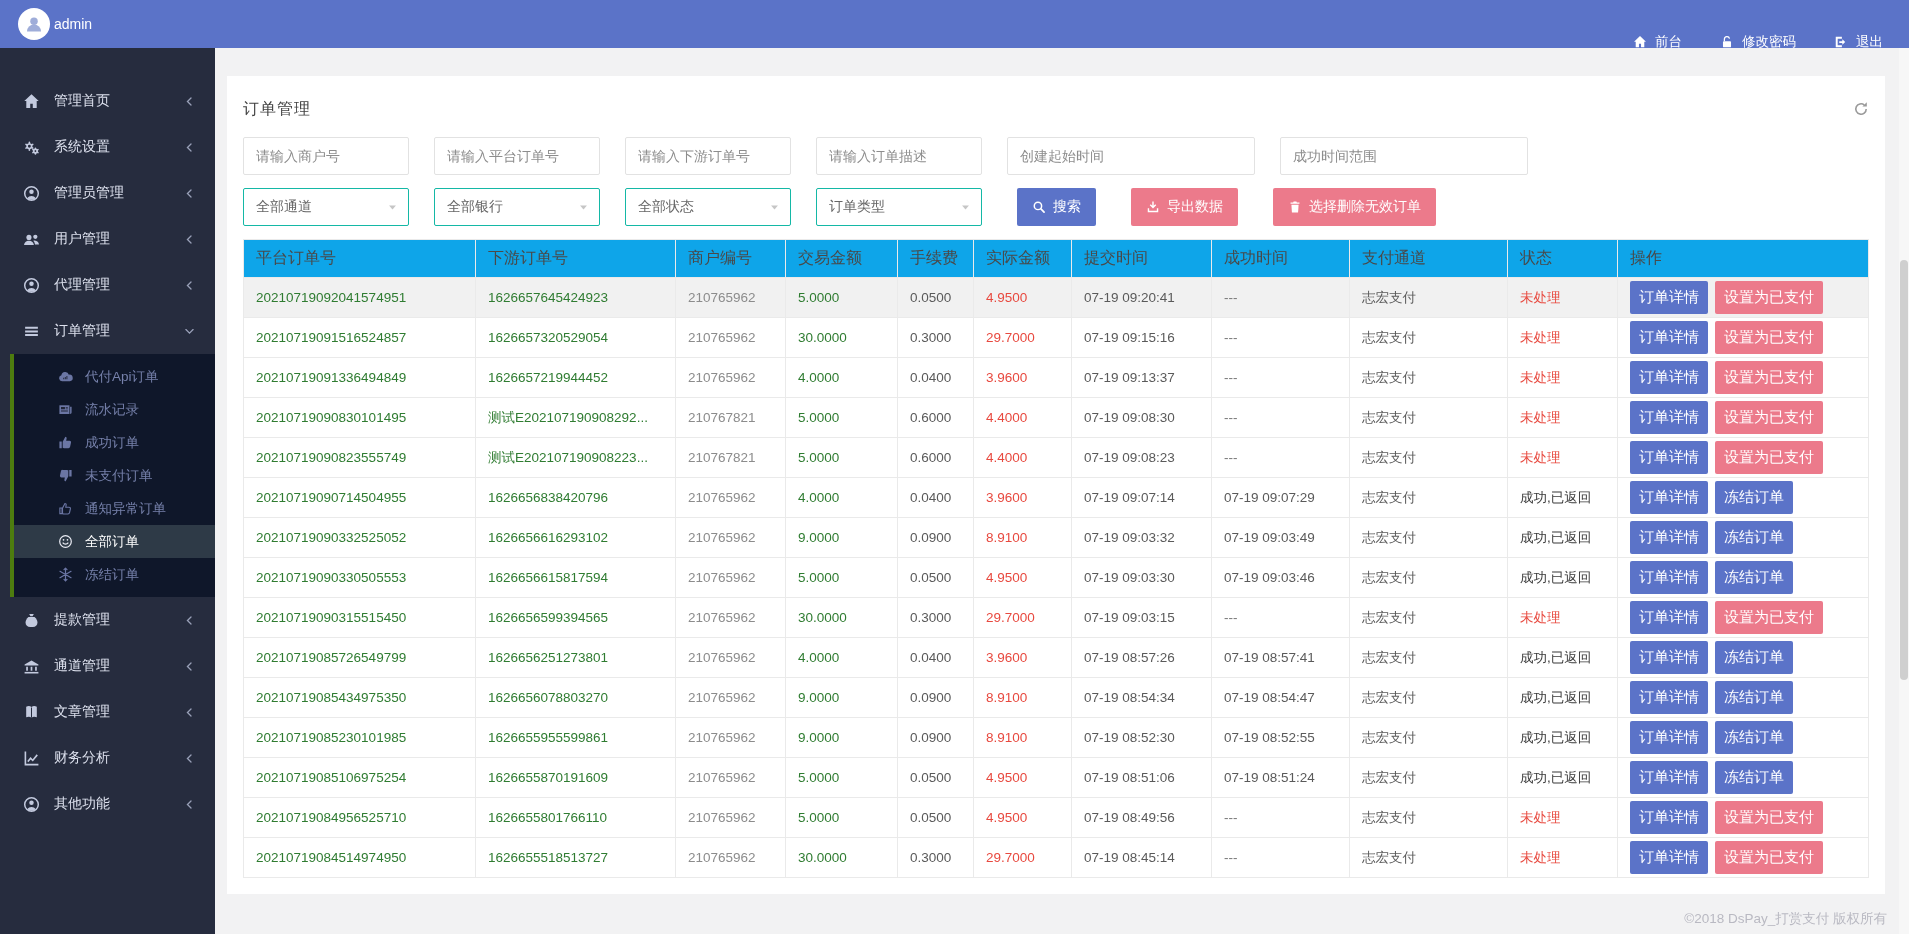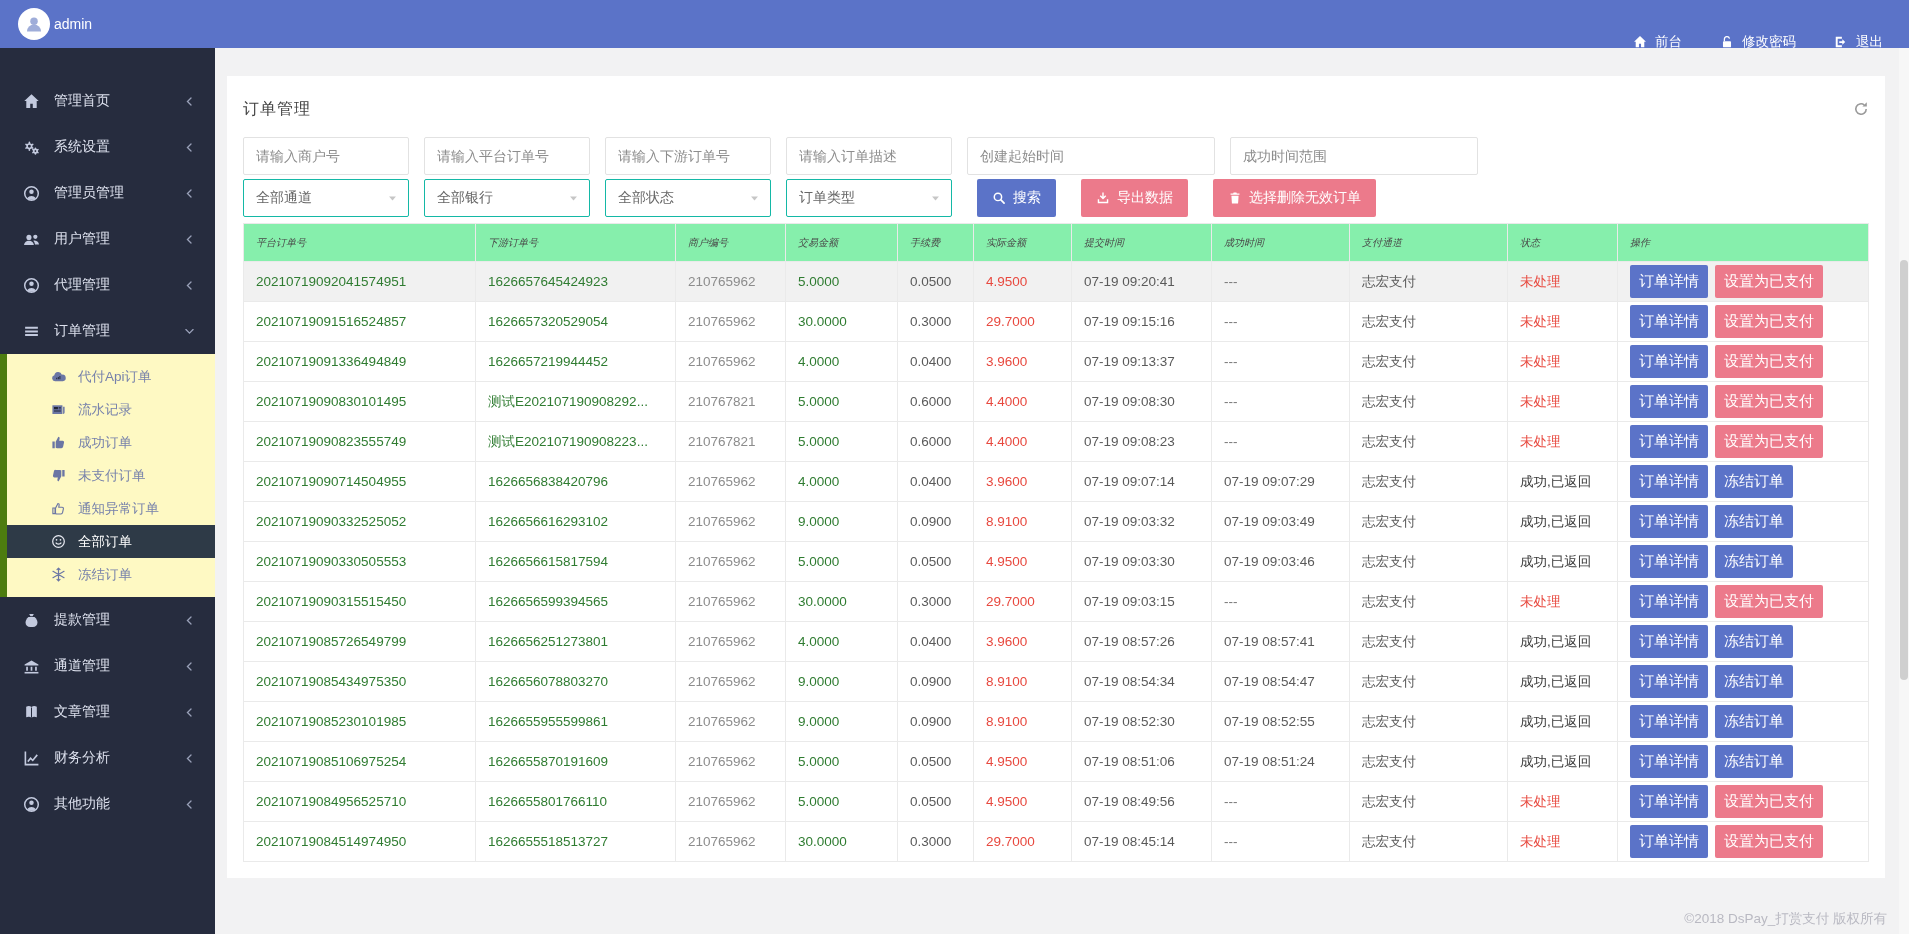--- a/index.html
+++ b/index.html
@@ -25,53 +25,53 @@
   .top-link .ih { width:14px; height:14px; color:#fff; }
 
   
   .layout { display:flex; height:886px; }
   .sidebar { flex:0 0 215px; width:215px; background:#262c3e; padding-top:30px; overflow:hidden; }
   .side-item { height:46px; display:flex; align-items:center; padding:0 20px 0 23px;
                color:#dde1ee; font-size:14px; cursor:pointer; }
   .side-item .si-ic { width:17px; height:17px; margin-right:14px; color:#c3cade; }
   .si-label { flex:1; }
   .si-caret { width:11px; height:11px; color:#99a0b8; }
-  .submenu { background:#fef9c3; border-left:7px solid #4d7c0f; padding:6px 0; }
+  .submenu { background:#0f172a; border-left:4px solid #4d7c0f; padding:6px 0;margin-left:10px; }
   .sub-item { height:33px; display:flex; align-items:center; gap:12px; padding-left:44px;
               color:#7681ab; font-size:13.5px; cursor:pointer; }
   .sub-item .sub-ic { width:15px; height:15px; color:#6b76a4; }
   .sub-item.active { background:#2e3a47; color:#fff; }
   .sub-item.active .sub-ic { color:#e9ebf3; }
 
   
   .main { flex:1; position:relative; padding:28px 26px 0 12px; }
   .card { background:#fff; padding:14px 16px 16px; }
   .card-head { display:flex; justify-content:space-between; align-items:center; height:38px; margin-bottom:9px; }
   .card-head h2 { margin:0; font-size:16px; font-weight:400; color:#414141; letter-spacing:1px; }
   .refresh-ic { width:16px; height:16px; color:#9a9a9a; cursor:pointer; }
 
-  .filter-row { display:flex; align-items:center; gap:15px; margin-bottom:4px; }
+  .filter-row { display:flex; align-items:center; gap:25px; margin-bottom:13px; }
   .f-input { height:38px; width:166px; border:1px solid #e2e2e2; border-radius:2px;
              padding:0 12px; font-size:14px; color:#333; outline:none; font-family:inherit; background:#fff; }
   .f-input::placeholder { color:#8d8d8d; }
   .f-input.wide { width:248px; }
   .f-select { width:166px; height:38px; border:1px solid #14b8a6; border-radius:2px; background:#fff;
               display:flex; align-items:center; justify-content:space-between;
               padding:0 10px 0 12px; font-size:14px; color:#666; cursor:pointer; }
   .f-select .caret { width:11px; height:11px; color:#c6c6c6; }
   .btn { height:38px; border:none; border-radius:2px; color:#fff; font-size:14px;
          display:inline-flex; align-items:center; gap:7px; padding:0 15px; cursor:pointer; font-family:inherit; }
   .btn .ih { width:14px; height:14px; color:#fff; }
   .btn-blue { background:#5b73c8; }
   .btn-pink { background:#ec7a8b; }
   .gap-l { margin-left:10px; }
 
   
   table { width:100%; border-collapse:collapse; table-layout:fixed; margin-top:6px; }
-  th { background:#86efac; height:38px; font-weight:400; font-size:10px; color:#494949;font-style:italic; }
+  th { background:#0ea5e9; height:38px; font-weight:400; font-size:16px; color:#494949; }
   th, td { border:1px solid #eaeaea; text-align:left; padding:0 6px 0 12px;
            overflow:hidden; white-space:nowrap; text-overflow:ellipsis; }
   td { height:40px; font-size:13.5px; color:#5a5a5a; }
   tbody tr:first-child td { background:#f1f1f1; }
   .c-green { color:#2f7c31; }
   .c-gray  { color:#8c8c8c; }
   .c-red   { color:#e8493f; }
   .c-dash  { color:#777; }
   .c-dark  { color:#3a3a3a; }
   .row-btn { display:inline-block; padding:7px 9px; border-radius:2px; color:#fff;

